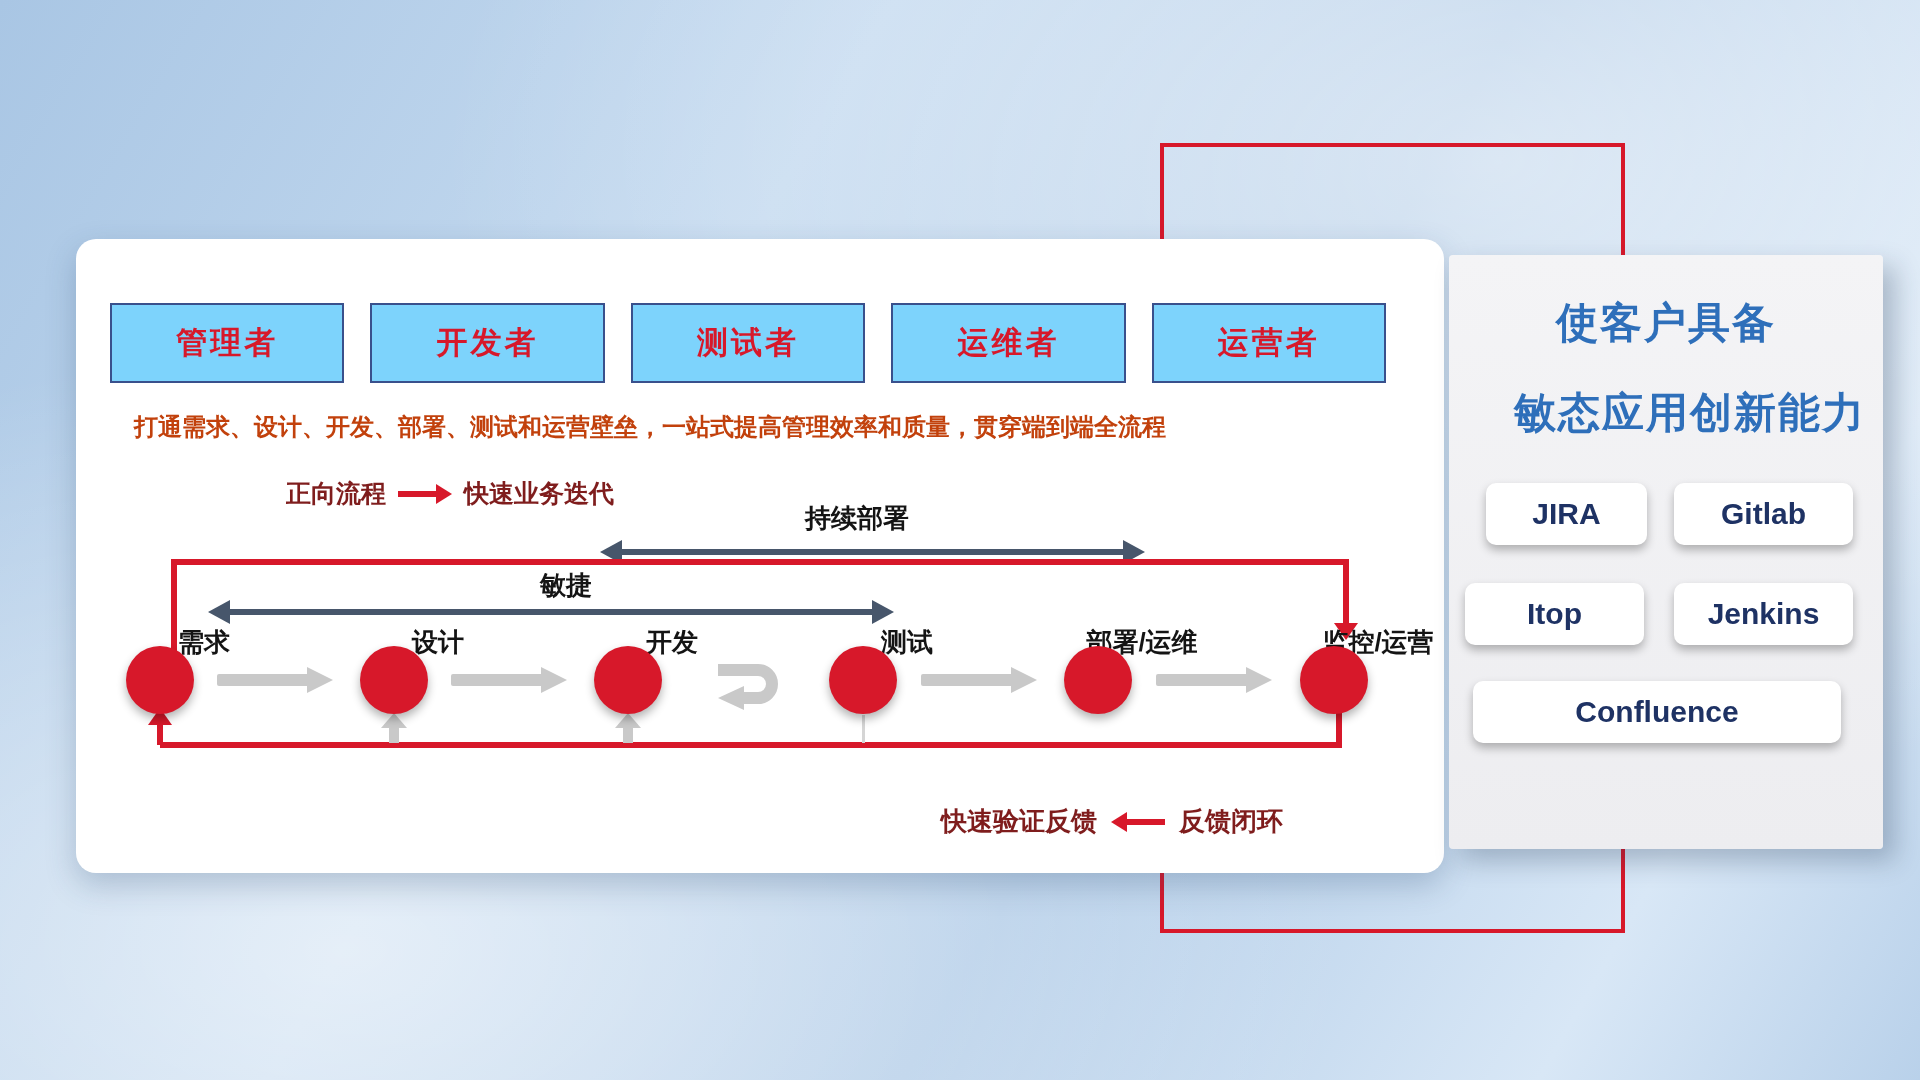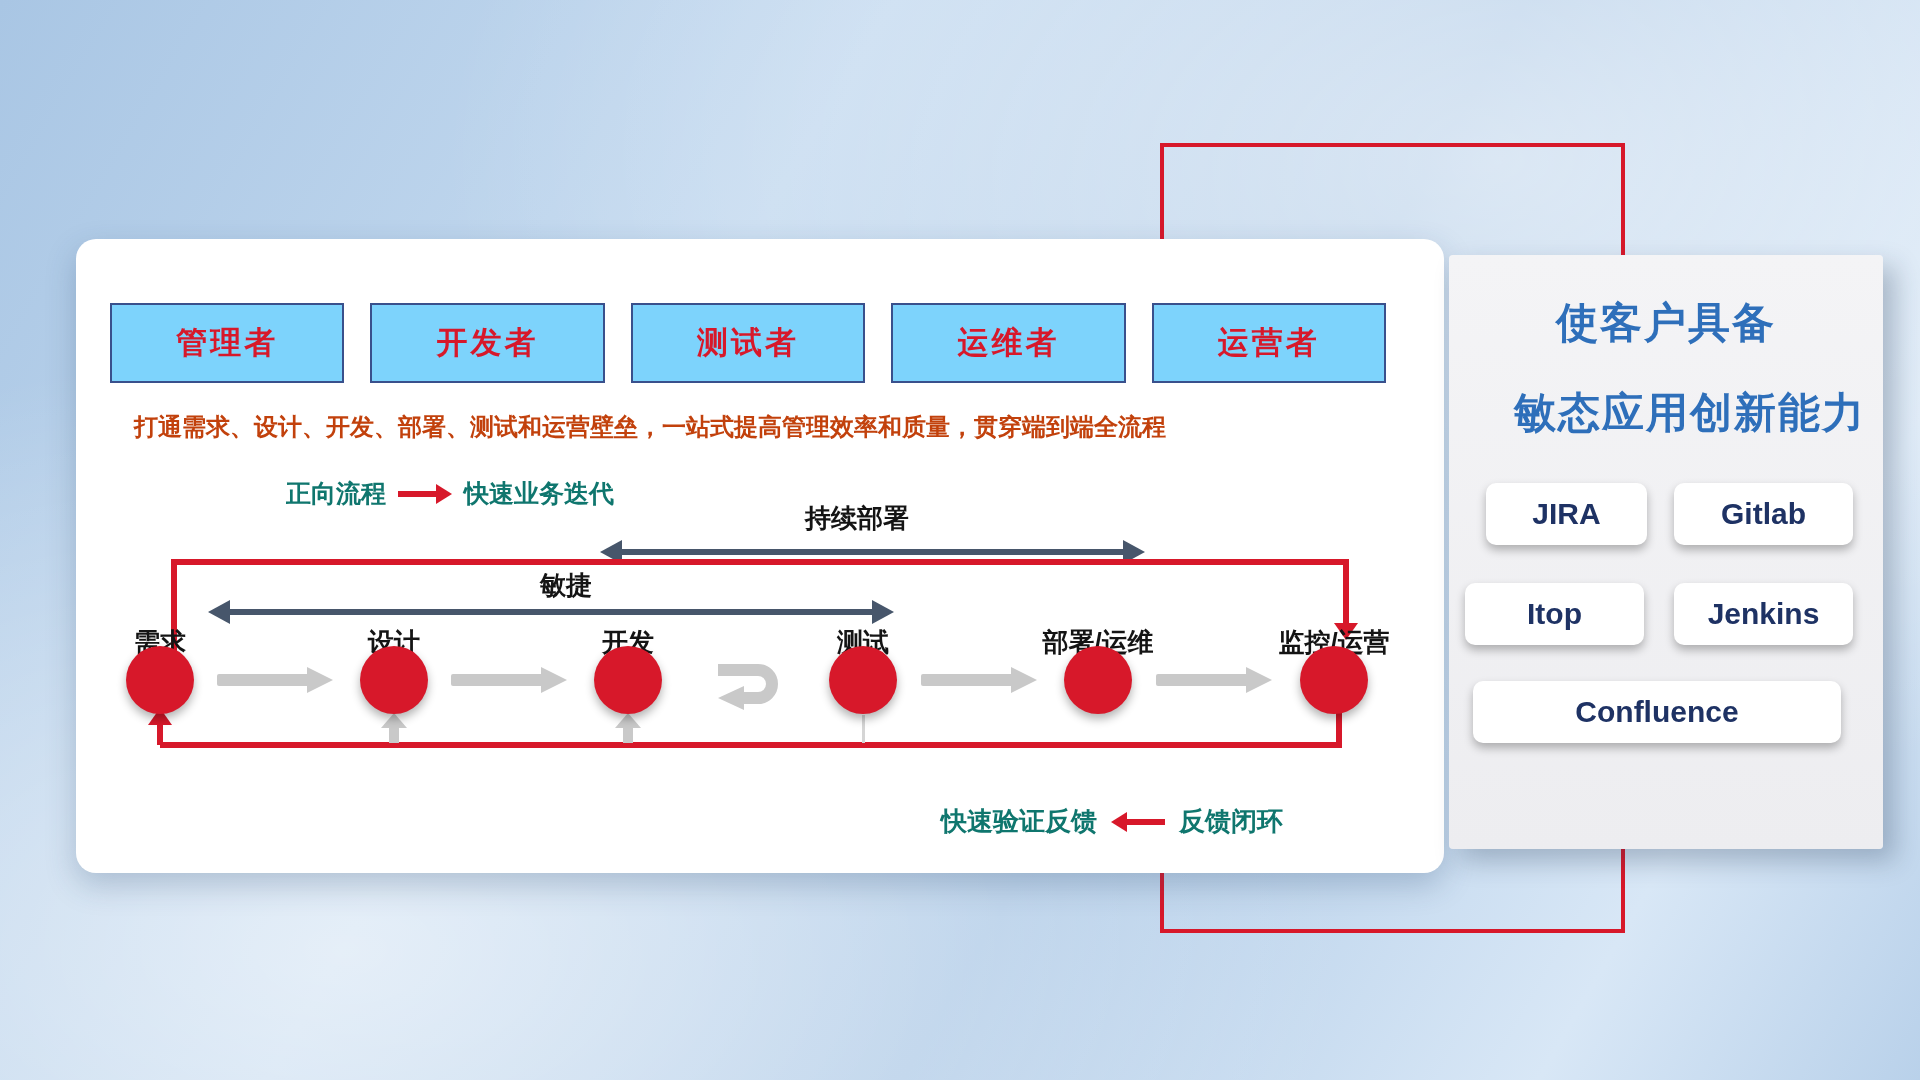--- a/index.html
+++ b/index.html
@@ -32,21 +32,21 @@
     display:flex; align-items:center; justify-content:center;
     color:#d7182a; font-size:31px; font-weight:bold; letter-spacing:3px;
   }
 
   .subtitle{
     position:absolute; left:58px; top:172px; width:1300px;
     font-size:24px; font-weight:bold; color:#c2410c; white-space:nowrap;
   }
 
   .legend-forward{ position:absolute; left:210px; top:238px; display:flex; align-items:center; gap:12px; }
-  .legend-text{ font-size:25px; font-weight:bold; color:#0f766e; }
+  .legend-text{ font-size:25px; font-weight:bold; color:#7f1d1d; }
 
   .r-arrow-right{ display:inline-flex; align-items:center; }
   .r-arrow-right .bar{ width:38px; height:6px; background:#d7182a; }
   .r-arrow-right .head{ width:0; height:0; border-top:10px solid transparent; border-bottom:10px solid transparent; border-left:16px solid #d7182a; }
 
   .r-arrow-left{ display:inline-flex; align-items:center; }
   .r-arrow-left .head{ width:0; height:0; border-top:10px solid transparent; border-bottom:10px solid transparent; border-right:16px solid #d7182a; }
   .r-arrow-left .bar{ width:38px; height:6px; background:#d7182a; }
 
   .cd-label{ position:absolute; left:700px; top:262px; width:162px; text-align:center; font-size:26px; font-weight:bold; color:#141414; }
@@ -59,21 +59,21 @@
   .cd-arrow{ left:524px; top:300px; width:545px; }
   .agile-arrow{ left:132px; top:360px; width:686px; }
 
   
   .rline{ position:absolute; background:#d7182a; }
   .rhead{ position:absolute; width:0; height:0; }
 
   
   .stage-label{
     position:absolute; top:386px; transform:translateX(-50%);
-    font-size:26px; font-weight:bold; color:#141414; white-space:nowrap;
+    font-size:26px; font-weight:bold; color:#141414; white-space:nowrap;margin-left:44px;
   }
   .circle{
     position:absolute; top:407px; width:68px; height:68px; border-radius:50%;
     background:#d7182a; box-shadow:0 5px 10px rgba(0,0,0,0.30);
   }
 
   .garrow{ position:absolute; top:428px; width:118px; height:26px; }
   .garrow .bar{ position:absolute; left:0; top:7px; width:92px; height:12px; background:#c9c9c9; border-radius:2px; }
   .garrow .head{ position:absolute; left:90px; top:0; width:0; height:0; border-top:13px solid transparent; border-bottom:13px solid transparent; border-left:26px solid #c9c9c9; }
 

